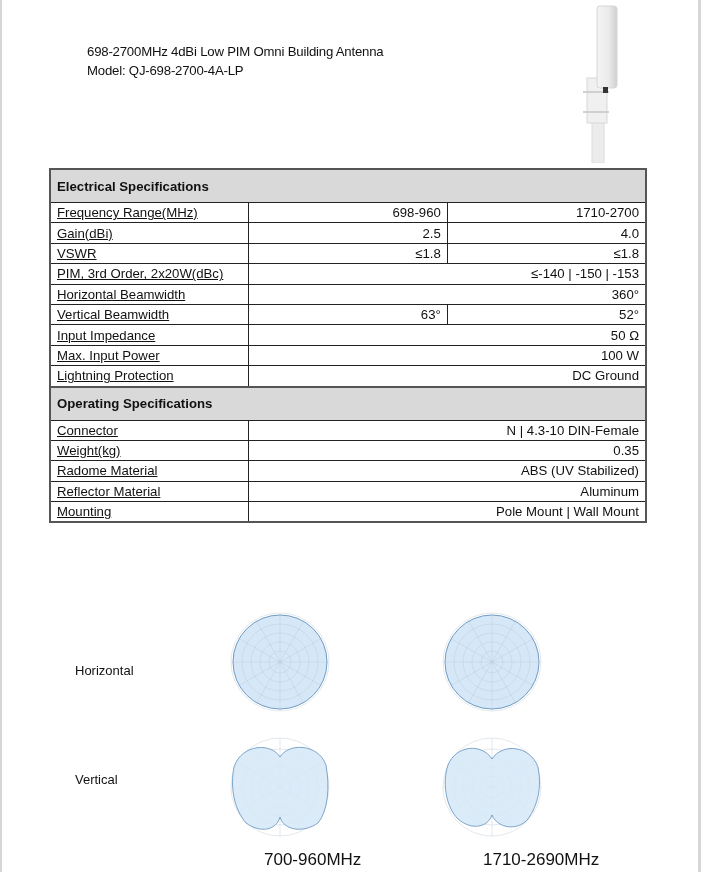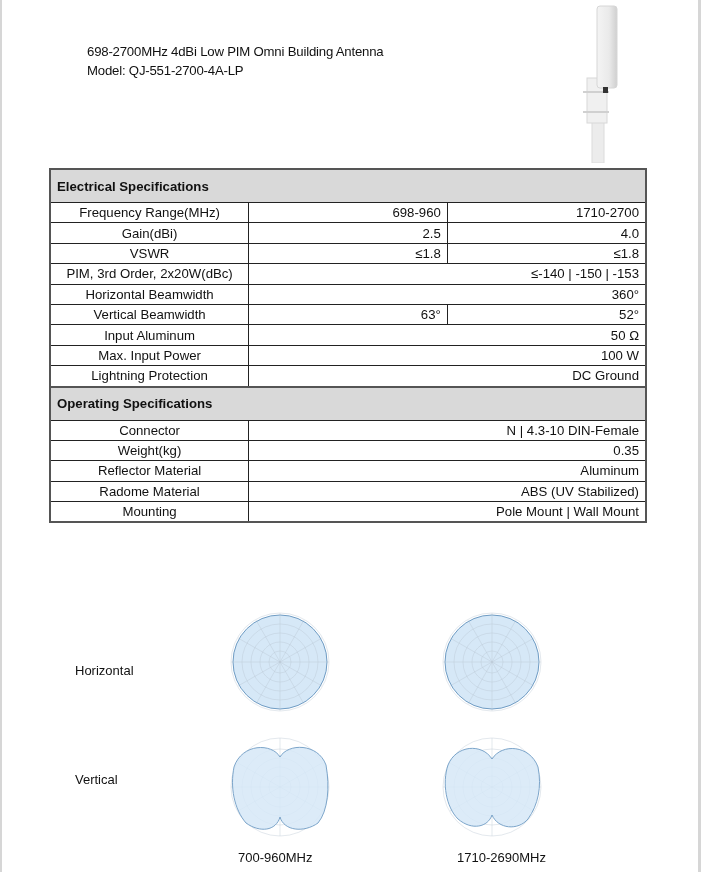--- a/index.html
+++ b/index.html
@@ -9,39 +9,39 @@
   }
   .page-edge-left { position: absolute; left: 0; top: 0; width: 2px; height: 872px; background: #d6d6d6; }
   .page-edge-right { position: absolute; right: 0; top: 0; width: 3px; height: 872px; background: #d6d6d6; }
   .title-block { position: absolute; left: 75px; top: 42px; font-size: 13.2px; line-height: 19px; letter-spacing: -0.2px; margin-left: 12px; }
   .product-photo { position: absolute; left: 570px; top: 3px; width: 50px; height: 160px; }
   table.spec {
     position: absolute; left: 49px; top: 168px; width: 598px;
     border-collapse: collapse; font-size: 13.2px; table-layout: fixed;
   }
   table.spec td { border: 1px solid #222; padding: 0 6px; height: 19.4px; line-height: 19px; white-space: nowrap; }
-  table.spec td.lbl { text-align: center; width: 188px; }
+  table.spec td.lbl { text-align: left; width: 188px; text-decoration: underline; }
   table.spec td.val { text-align: right; }
   table.spec tr.section td {
     background: #d9d9d9; font-weight: bold; height: 32px; border-top: 2px solid #555;
   }
   table.spec { border: 2px solid #555; }
   .pattern-label { position: absolute; font-size: 13px; }
   .pattern { position: absolute; width: 104px; height: 104px; }
-  .freq-label { position: absolute; font-size: 13px; }
+  .freq-label { position: absolute; font-size: 17px; margin-left: 26px; }
 </style>
 </head>
 <body>
 
 <div class="page-edge-left"></div>
 <div class="page-edge-right"></div>
 
 <div class="title-block">
   <div>698-2700MHz 4dBi Low PIM Omni Building Antenna</div>
-  <div>Model: QJ-551-2700-4A-LP</div>
+  <div>Model: QJ-698-2700-4A-LP</div>
 </div>
 
 <svg class="product-photo" viewBox="0 0 50 160">
   <defs>
     <linearGradient id="rad" x1="0" x2="1">
       <stop offset="0" stop-color="#f4f4f4"></stop>
         <stop offset="0.6" stop-color="#eaeaea"></stop>
         <stop offset="1" stop-color="#cfcfcf"></stop>
     </linearGradient>
   </defs>
@@ -80,21 +80,21 @@
     <tr>
       <td class="lbl">Horizontal Beamwidth</td>
       <td class="val" colspan="2">360°</td>
     </tr>
     <tr>
       <td class="lbl">Vertical Beamwidth</td>
       <td class="val">63°</td>
       <td class="val">52°</td>
     </tr>
     <tr>
-      <td class="lbl">Input Aluminum</td>
+      <td class="lbl">Input Impedance</td>
       <td class="val" colspan="2">50 Ω</td>
     </tr>
     <tr>
       <td class="lbl">Max. Input Power</td>
       <td class="val" colspan="2">100 W</td>
     </tr>
     <tr>
       <td class="lbl">Lightning Protection</td>
       <td class="val" colspan="2">DC Ground</td>
     </tr>
@@ -104,26 +104,26 @@
     </tr>
     <tr>
       <td class="lbl">Connector</td>
       <td class="val" colspan="2">N | 4.3-10 DIN-Female</td>
     </tr>
     <tr>
       <td class="lbl">Weight(kg)</td>
       <td class="val" colspan="2">0.35</td>
     </tr>
     <tr>
+      <td class="lbl">Radome Material</td>
+      <td class="val" colspan="2">ABS (UV Stabilized)</td>
+    </tr>
+    <tr>
       <td class="lbl">Reflector Material</td>
       <td class="val" colspan="2">Aluminum</td>
-    </tr>
-    <tr>
-      <td class="lbl">Radome Material</td>
-      <td class="val" colspan="2">ABS (UV Stabilized)</td>
     </tr>
     <tr>
       <td class="lbl">Mounting</td>
       <td class="val" colspan="2">Pole Mount | Wall Mount</td>
     </tr>
   </tbody>
 </table>
 
 <div class="pattern-label" style="left:75px; top:663px;">Horizontal</div>
 <div class="pattern-label" style="left:75px; top:772px;">Vertical</div>

